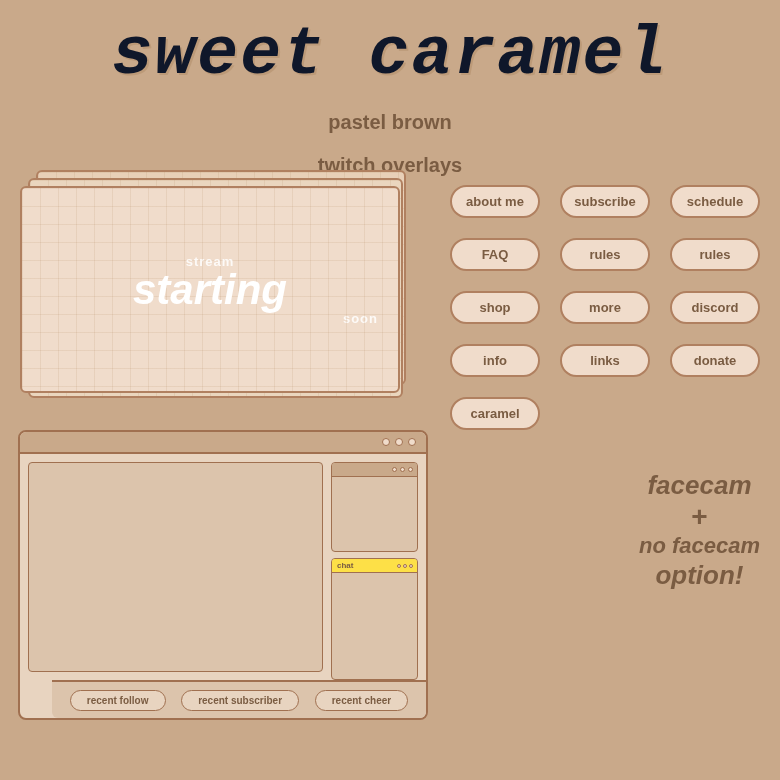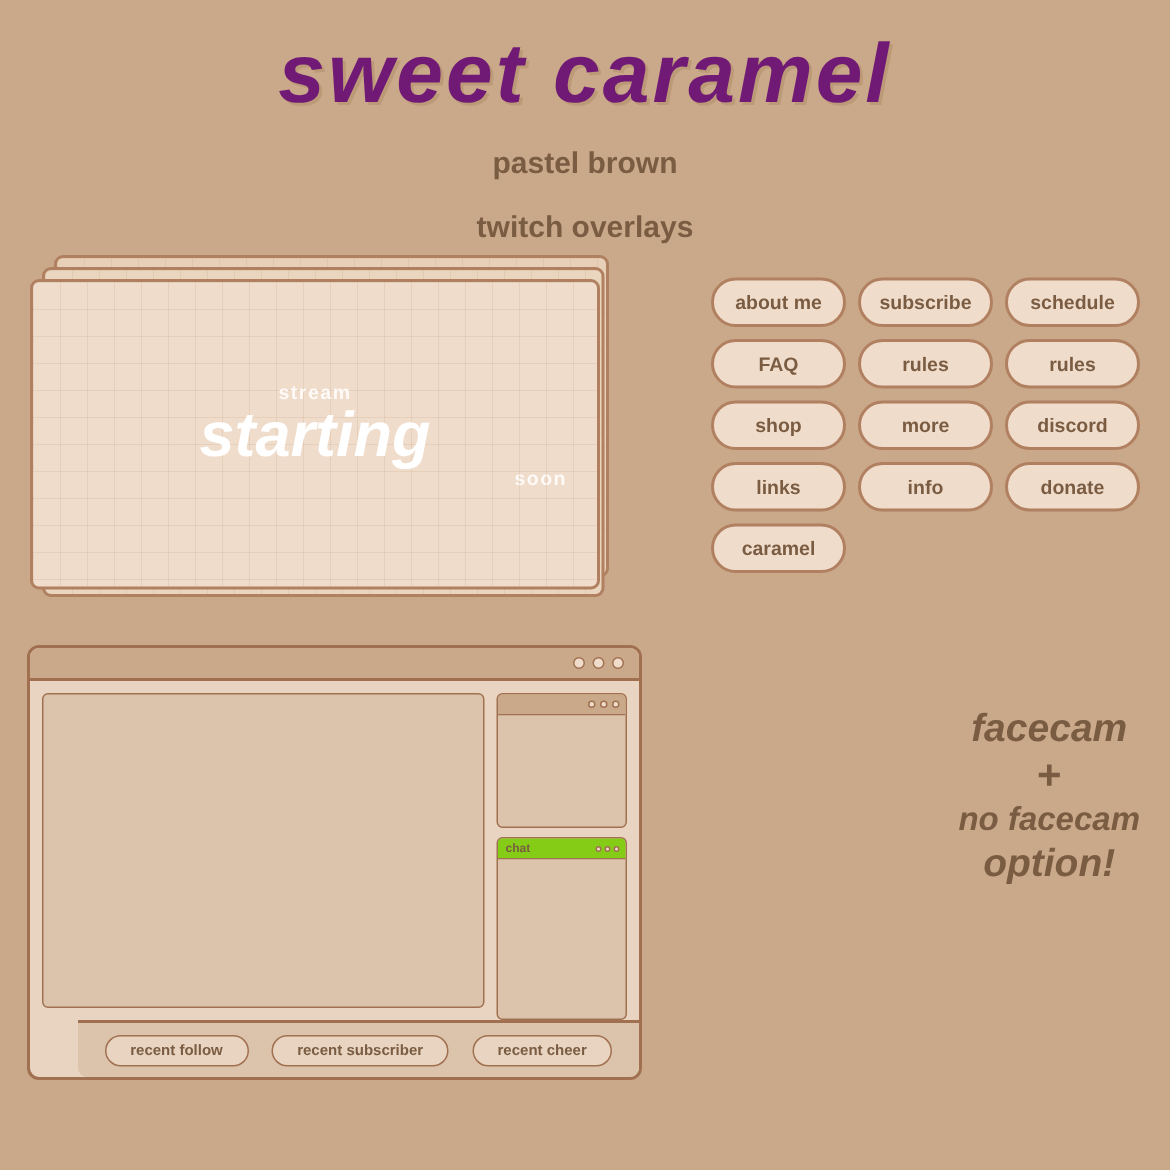--- a/index.html
+++ b/index.html
@@ -13,27 +13,28 @@
       position: relative;
     }
 
     
     .title-section {
       text-align: center;
       padding-top: 18px;
     }
 
     .main-title {
-      font-size: 56px;
-      color: #701a75;
+      font-size: 68px;
+      color: #0f172a;
       font-weight: 900;
       letter-spacing: 2px;
       text-shadow: 2px 2px 0px rgba(160,120,80,0.3);
       font-style: italic;
       line-height: 1.1;
+      font-family: Liberation Mono, monospace;
     }
 
     .subtitle {
       font-size: 20px;
       color: #7a5c42;
       font-weight: 700;
       line-height: 1.4;
       margin-top: 15px;
     }
 
@@ -123,21 +124,21 @@
       margin-right: 20px;
     }
 
     
     .buttons-grid {
       position: absolute;
       top: 185px;
       right: 20px;
       display: grid;
       grid-template-columns: repeat(3, 90px);
-      gap: 8px;
+      gap: 20px;
     }
 
     .panel-btn {
       background: #f0dccb;
       border: 2px solid #b08060;
       border-radius: 20px;
       padding: 7px 10px;
       text-align: center;
       font-size: 13px;
       font-weight: 700;
@@ -227,21 +228,21 @@
     .chat-box {
       background: #dcc4ac;
       border: 1.5px solid #a07050;
       border-radius: 4px;
       flex: 1;
       position: relative;
     }
 
     .chat-titlebar {
       height: 14px;
-      background: #84cc16;
+      background: #fde047;
       border-radius: 3px 3px 0 0;
       border-bottom: 1px solid #a07050;
       display: flex;
       align-items: center;
       padding-left: 5px;
       justify-content: space-between;
       padding-right: 4px;
     }
 
     .chat-label {
@@ -353,22 +354,22 @@
 <div class="buttons-grid">
 <button class="panel-btn">about me</button>
     <button class="panel-btn">subscribe</button>
     <button class="panel-btn">schedule</button>
     <button class="panel-btn">FAQ</button>
     <button class="panel-btn">rules</button>
     <button class="panel-btn">rules</button>
     <button class="panel-btn">shop</button>
     <button class="panel-btn">more</button>
     <button class="panel-btn">discord</button>
+    <button class="panel-btn">info</button>
     <button class="panel-btn">links</button>
-    <button class="panel-btn">info</button>
     <button class="panel-btn">donate</button>
     <button class="panel-btn">caramel</button>
   </div>
 
 <div class="overlay-section">
   <div class="overlay-titlebar">
     <div class="dot"></div>
     <div class="dot"></div>
     <div class="dot"></div>
   </div>

